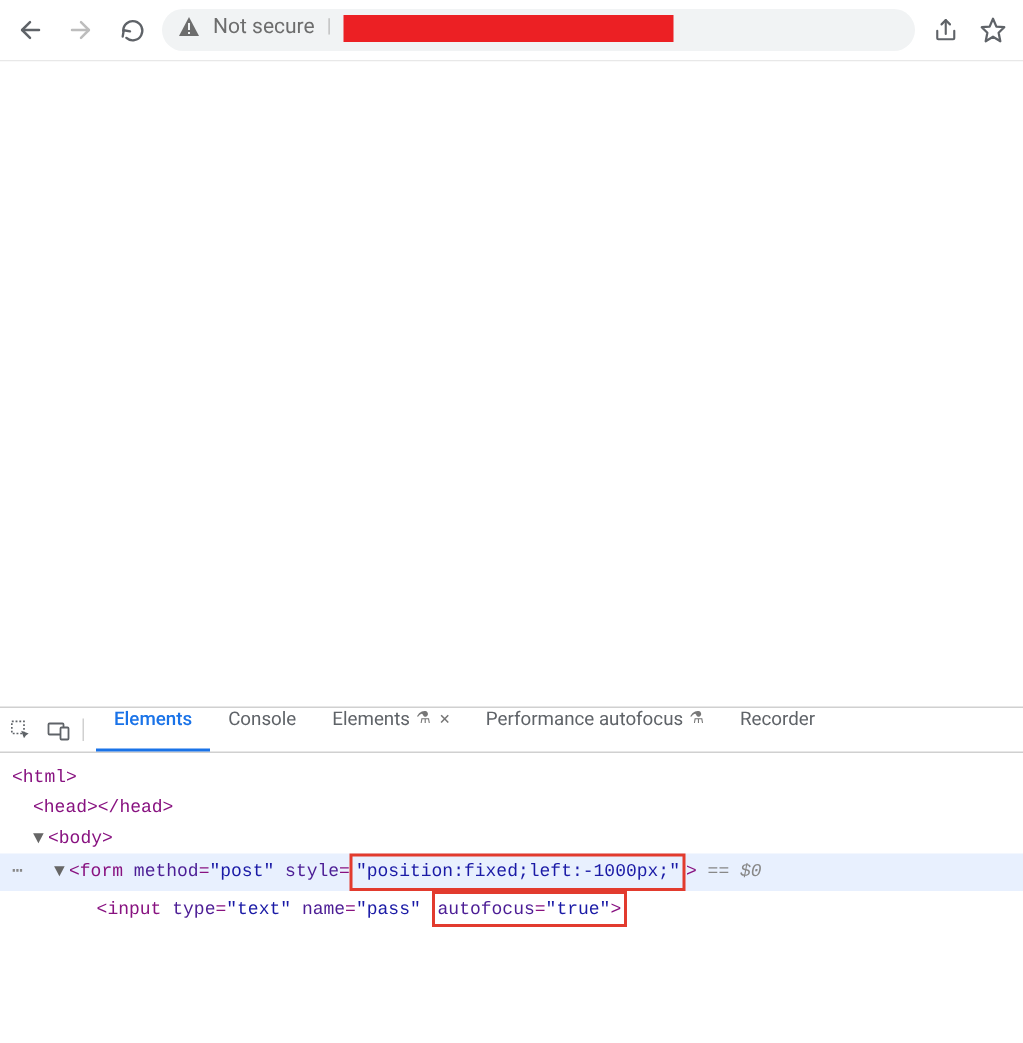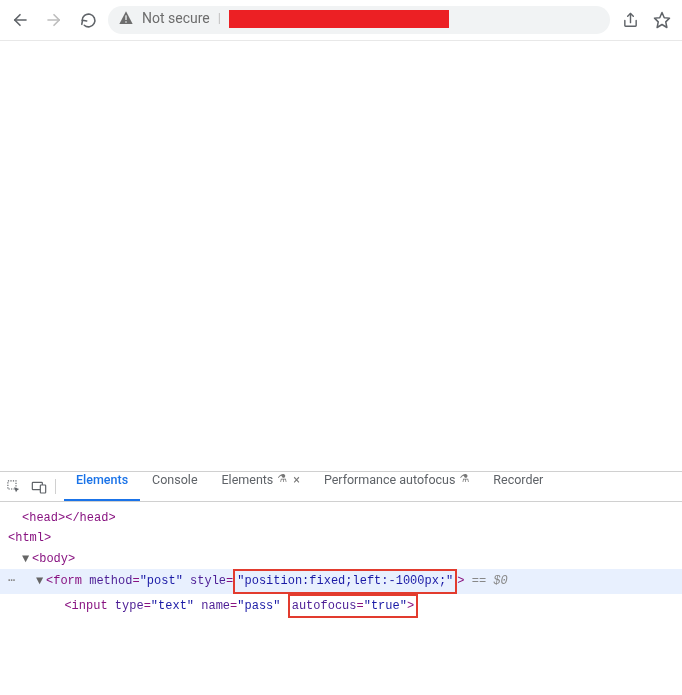--- a/index.html
+++ b/index.html
@@ -174,22 +174,22 @@
     <div class="dt-tab">
       <span>Performance autofocus</span>
       <span class="flask">⚗</span>
     </div>
     <div class="dt-tab">
         <span>Recorder</span>
       </div>
   </div>
 
   <div class="dt-body">
+    <div class="line"><span class="tag">&lt;html&gt;</span></div>
     <div class="line indent1"><span class="tag">&lt;head&gt;&lt;/head&gt;</span></div>
-    <div class="line"><span class="tag">&lt;html&gt;</span></div>
     <div class="line indent1"><span class="caret">▼</span><span class="tag">&lt;body&gt;</span></div>
 
     <span class="hl-line">
       <span class="ellipsis-dots">⋯</span><span class="indent2" style="padding-left:14px"></span><span class="caret">▼</span><span class="tag">&lt;form </span><span class="attr-name">method</span><span class="tag">=</span><span class="attr-val">"post"</span> <span class="attr-name">style</span><span class="tag">=</span><span class="redbox"><span class="attr-val">"position:fixed;left:-1000px;"</span></span><span class="tag">&gt;</span> <span class="eqsel">== $0</span>
     </span>
 
     <div class="line indent3">  <span class="tag">&lt;input </span><span class="attr-name">type</span><span class="tag">=</span><span class="attr-val">"text"</span> <span class="attr-name">name</span><span class="tag">=</span><span class="attr-val">"pass"</span> <span class="redbox"><span class="attr-name">autofocus</span><span class="tag">=</span><span class="attr-val">"true"</span><span class="tag">&gt;</span></span></div>
 
   </div>
 </div>

